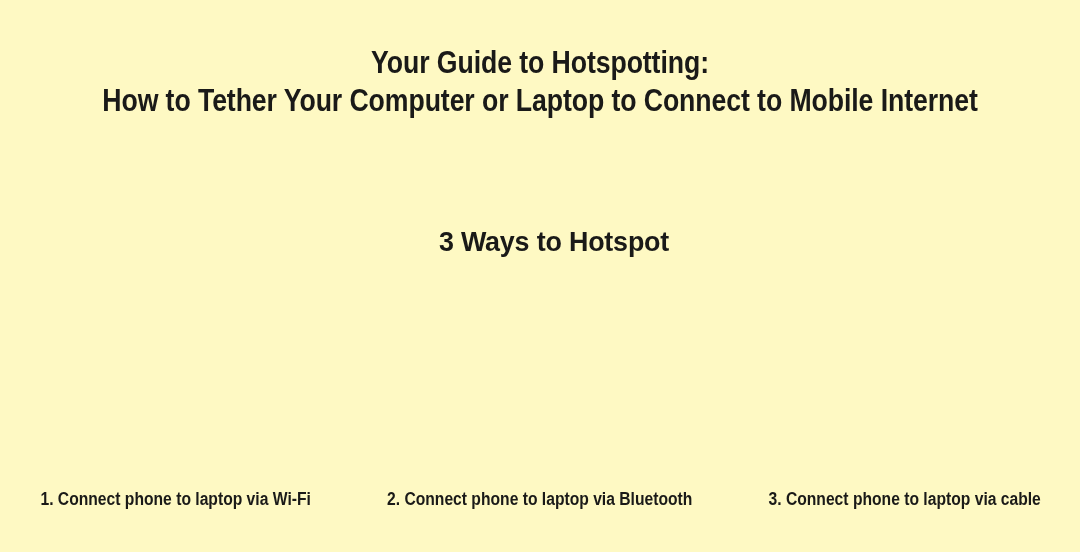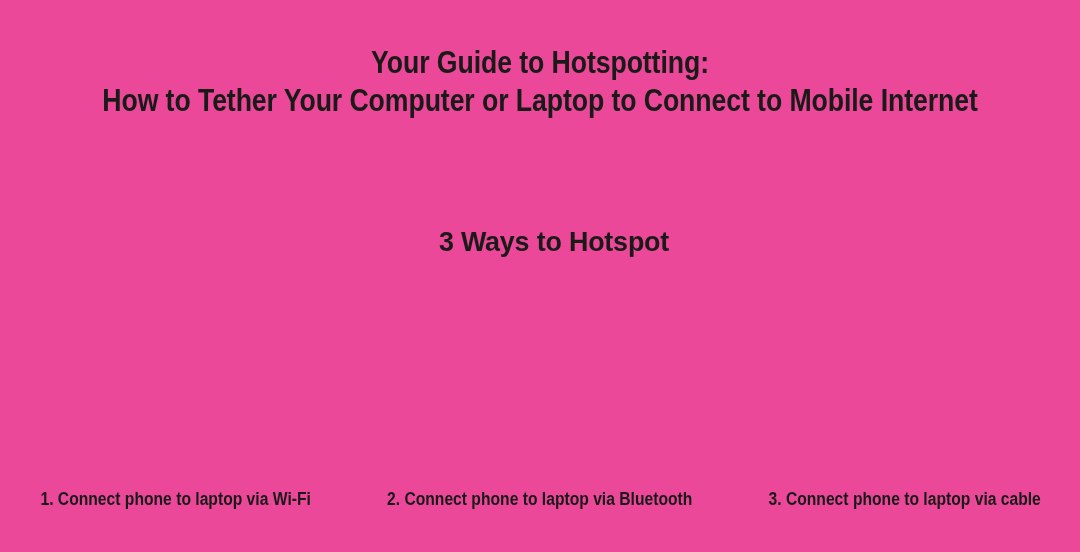--- a/index.html
+++ b/index.html
@@ -13,21 +13,21 @@
     position: relative;
     overflow: hidden;
     font-family: "Liberation Sans", sans-serif;
     color: #1a1a18;
     -webkit-font-smoothing: antialiased;
   }
 
   .infographic {
     position: absolute;
     inset: 0;
-    background: #ec4899;
+    background: #fef9c3;
   }
 
   
   .title-block {
     position: absolute;
     left: 0;
     right: 0;
     top: 44px;
     text-align: center;
   }

